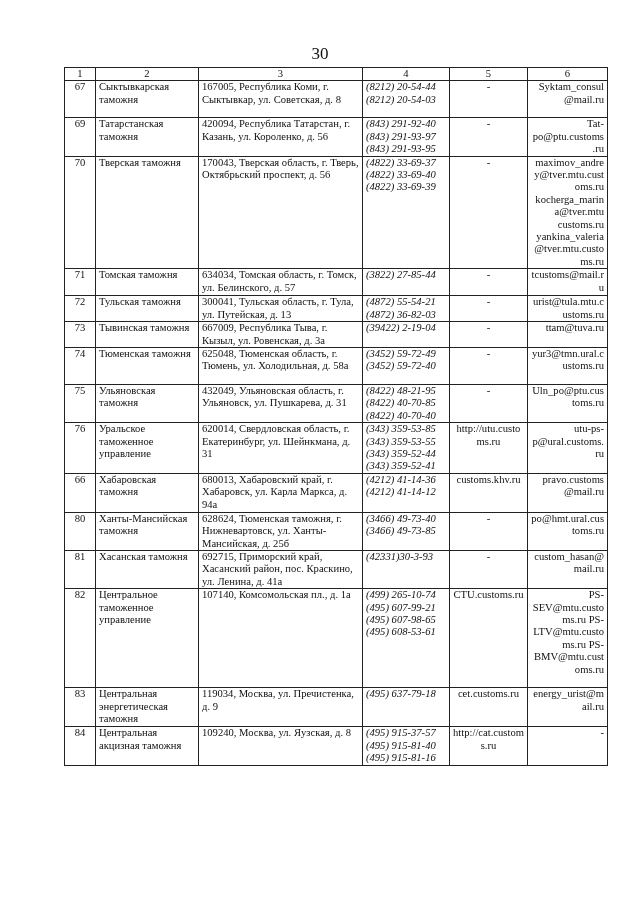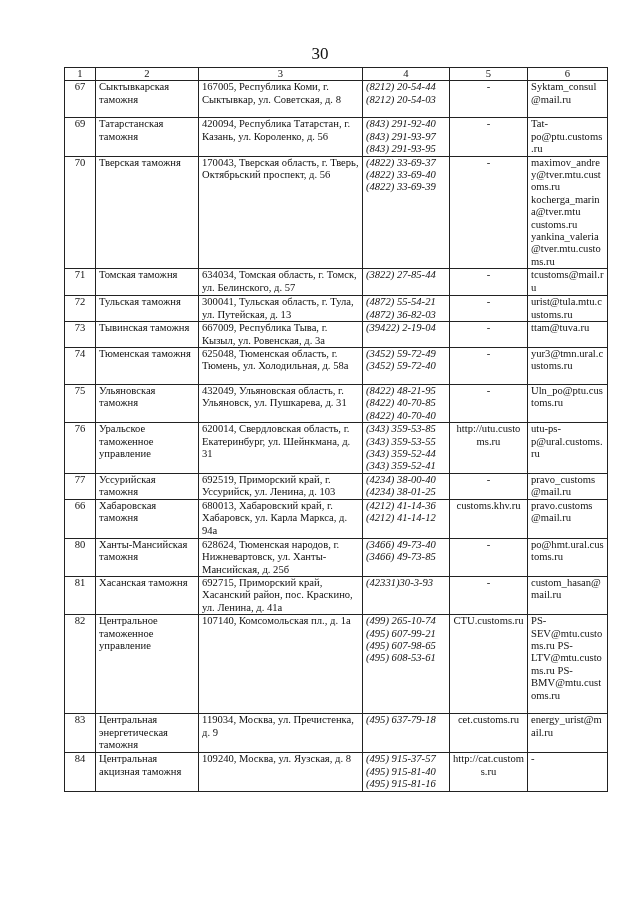--- a/index.html
+++ b/index.html
@@ -10,21 +10,21 @@
     table.registry { position: absolute; top: 67px; left: 64px; border-collapse: collapse;
                      table-layout: fixed; width: 543px; font-size: 10.6px; line-height: 12.4px; }
     table.registry td, table.registry th { border: 1px solid #222; padding: 0 3px; vertical-align: top;
                      font-weight: normal; word-wrap: break-word; overflow-wrap: anywhere; }
     table.registry th { text-align: center; height: 12px; }
     td.num { text-align: center; }
     td.name { text-align: left; }
     td.addr { text-align: left; }
     td.phone { text-align: left; padding-left: 4px; font-style: italic; }
     td.site { text-align: center; }
-    td.email { text-align: left; }
+    td.email { text-align: right; }
     .line { display: block; }
   </style>
 </head>
 <body>
 
 <div class="page-number">30</div>
 
 <table class="registry">
   <colgroup>
     <col style="width:31px">
@@ -140,46 +140,35 @@
         <td class="addr">620014, Свердловская область, г. Екатеринбург, ул. Шейнкмана, д. 31</td>
         <td class="phone">
           <span class="line">(343) 359-53-85</span>
           <span class="line">(343) 359-53-55</span>
           <span class="line">(343) 359-52-44</span>
           <span class="line">(343) 359-52-41</span>
         </td>
         <td class="site">http://utu.customs.ru</td>
         <td class="email">utu-ps-p@ural.customs.ru</td>
       </tr>
-      <tr style="height: 26px;">
-        <td class="num">77</td>
-        <td class="name">Уссурийская таможня</td>
-        <td class="addr">692519, Приморский край, г. Уссурийск, ул. Ленина, д. 103</td>
-        <td class="phone">
-          <span class="line">(4234) 38-00-40</span>
-          <span class="line">(4234) 38-01-25</span>
-        </td>
-        <td class="site">-</td>
-        <td class="email">pravo_customs @mail.ru</td>
-      </tr>
       <tr style="height: 39px;">
         <td class="num">66</td>
         <td class="name">Хабаровская таможня</td>
         <td class="addr">680013, Хабаровский край, г. Хабаровск, ул. Карла Маркса, д. 94а</td>
         <td class="phone">
           <span class="line">(4212) 41-14-36</span>
           <span class="line">(4212) 41-14-12</span>
         </td>
         <td class="site">customs.khv.ru</td>
         <td class="email">pravo.customs @mail.ru</td>
       </tr>
       <tr style="height: 38px;">
         <td class="num">80</td>
         <td class="name">Ханты-Мансийская таможня</td>
-        <td class="addr">628624, Тюменская народов, г. Нижневартовск, ул. Ханты-Мансийская, д. 25б</td>
+        <td class="addr">628624, Тюменская таможня, г. Нижневартовск, ул. Ханты-Мансийская, д. 25б</td>
         <td class="phone">
           <span class="line">(3466) 49-73-40</span>
           <span class="line">(3466) 49-73-85</span>
         </td>
         <td class="site">-</td>
         <td class="email">po@hmt.ural.customs.ru</td>
       </tr>
       <tr style="height: 37px;">
         <td class="num">81</td>
         <td class="name">Хасанская таможня</td>

